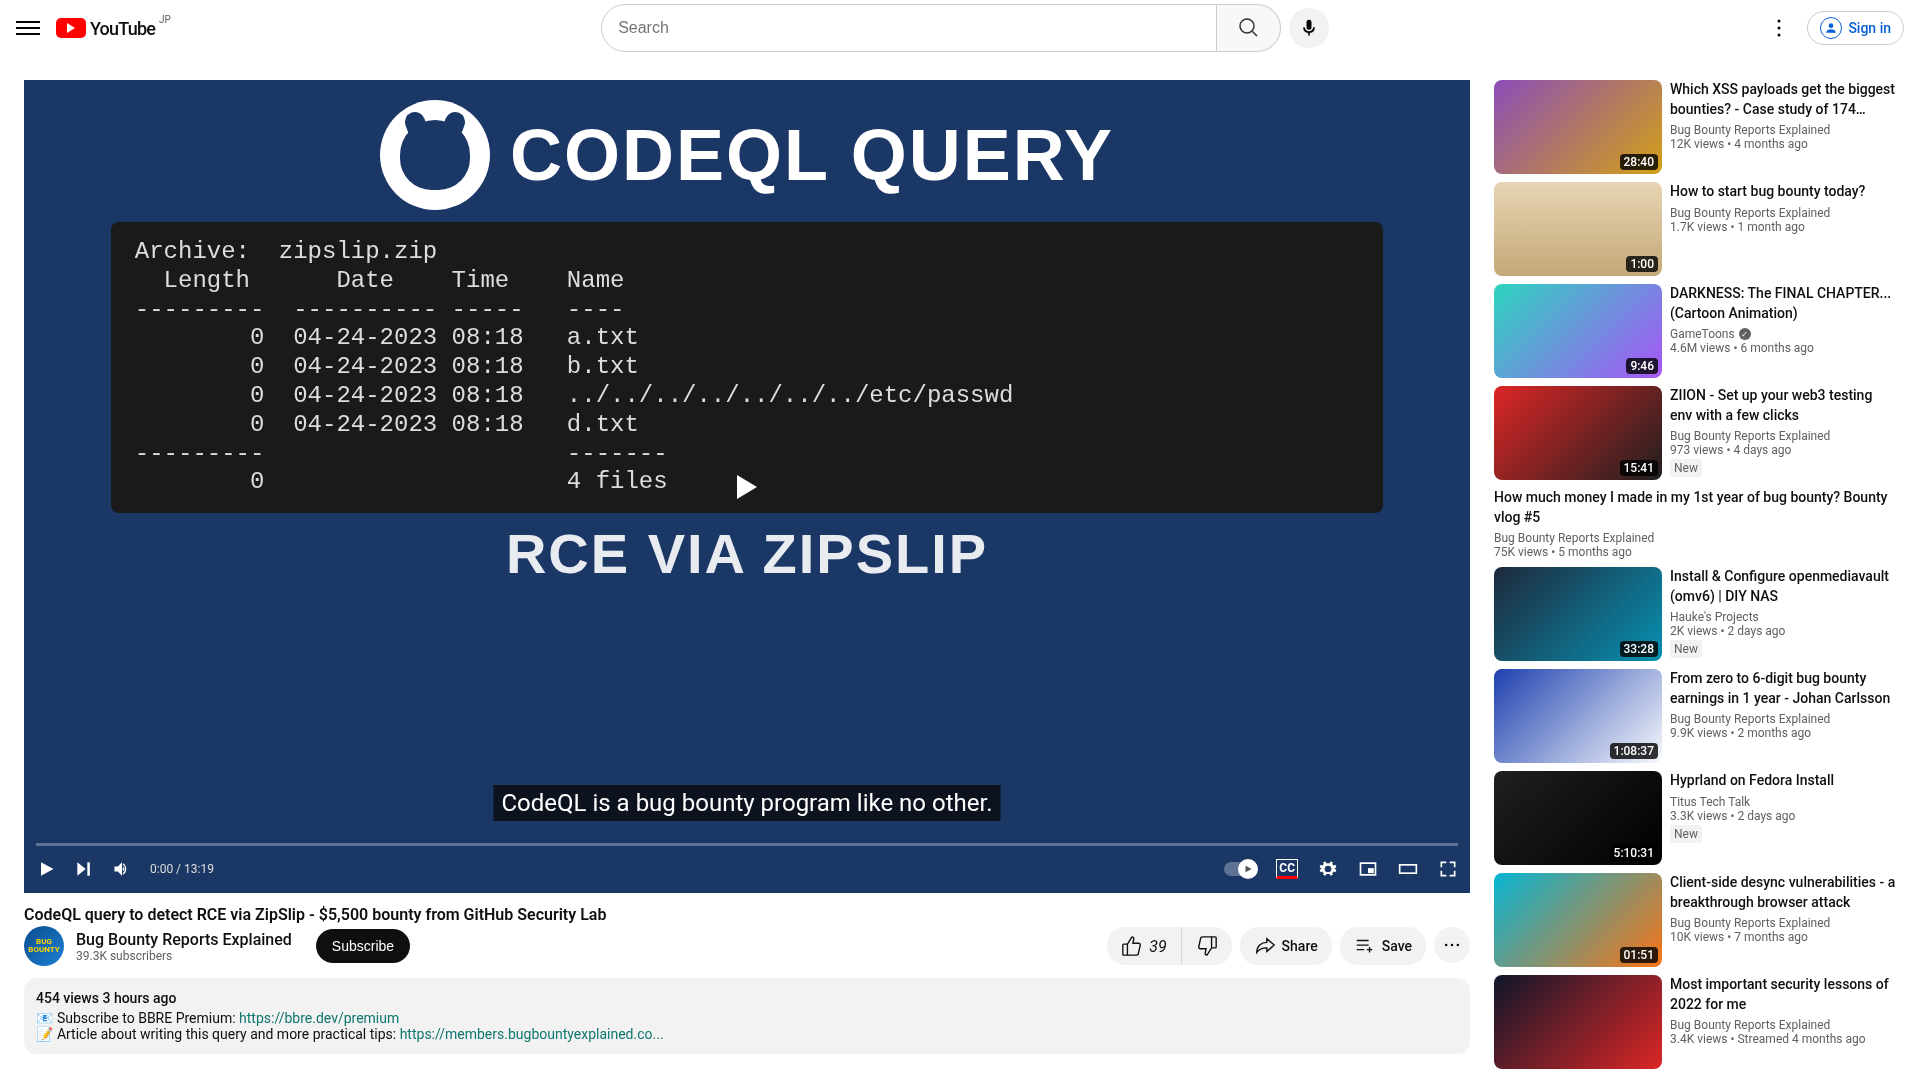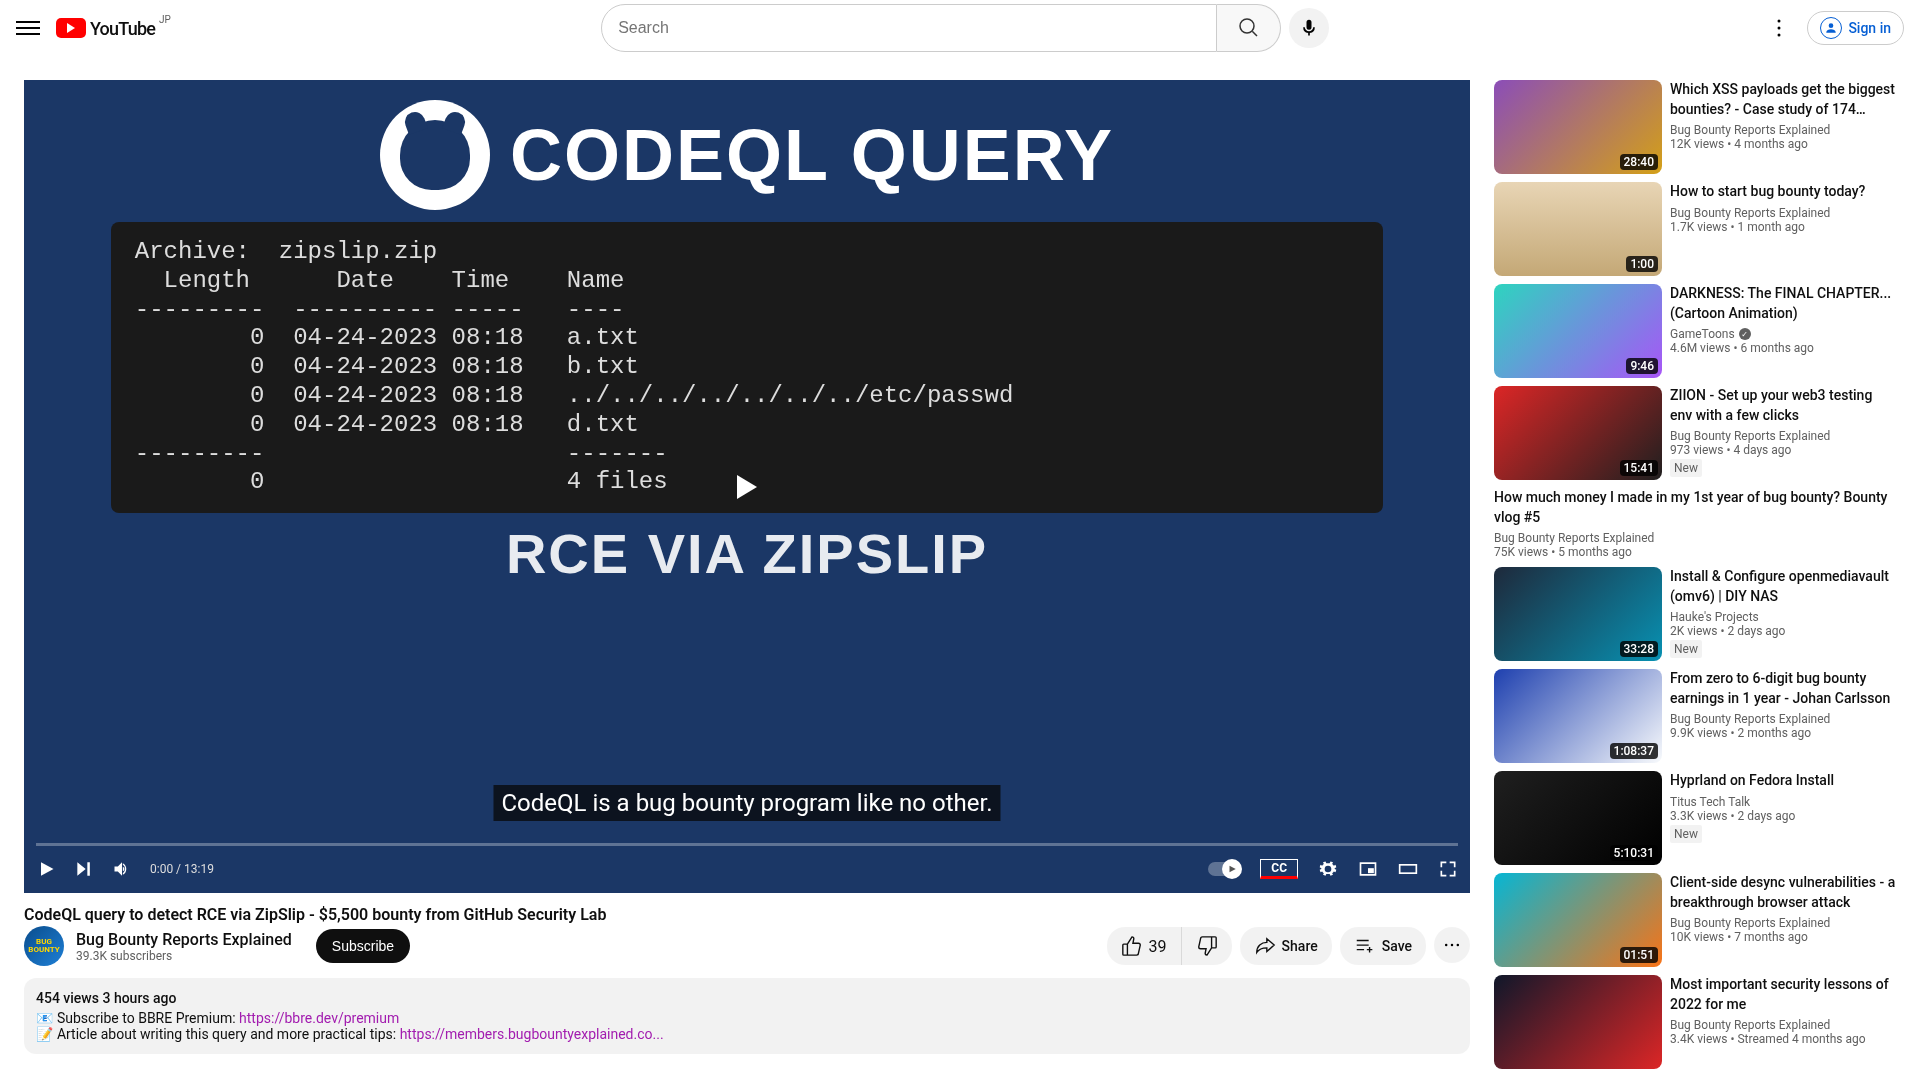--- a/index.html
+++ b/index.html
@@ -46,41 +46,41 @@
 .caption { position: absolute; bottom: 72px; left: 50%; transform: translateX(-50%); background: rgba(8,8,8,0.75); padding: 4px 8px; font-size: 24px; }
 .big-play { position: absolute; top: 50%; left: 50%; transform: translate(-50%, -50%); width: 68px; height: 48px; display: flex; align-items: center; justify-content: center; cursor: pointer; }
 .big-play-tri { width: 0; height: 0; border-left: 20px solid #fff; border-top: 12px solid transparent; border-bottom: 12px solid transparent; }
 .controls { position: absolute; bottom: 0; left: 0; right: 0; height: 48px; display: flex; align-items: center; padding: 0 12px; gap: 18px; }
 .progress { position: absolute; bottom: 47px; left: 12px; right: 12px; height: 3px; background: rgba(255,255,255,0.3); }
 .ctrl-icon { width: 20px; height: 20px; cursor: pointer; fill: #fff; }
 .time-display { font-size: 12px; color: #ddd; }
 .controls-right { margin-left: auto; display: flex; align-items: center; gap: 20px; }
 .autoplay-toggle { width: 32px; height: 14px; background: rgba(255,255,255,0.3); border-radius: 8px; position: relative; }
 .autoplay-knob { position: absolute; right: -2px; top: -3px; width: 20px; height: 20px; background: #fff; border-radius: 50%; display:flex; align-items:center; justify-content:center; }
-.cc-btn { font-size: 12px; font-weight: bold; border: 1.5px solid #fff; padding: 1px 10px; border-bottom: 3px solid #ff0000; }
+.cc-btn { font-size: 12px; font-weight: bold; border: 1.5px solid #fff; padding: 1px 2px; border-bottom: 3px solid #ff0000; }
 
 
 .video-title { font-size: 16px; font-weight: 600; margin: 12px 0 2px; }
 .meta-row { display: flex; align-items: center; justify-content: space-between; margin-bottom: 12px; }
 .channel-info { display: flex; align-items: center; gap: 12px; }
 .avatar { width: 40px; height: 40px; border-radius: 50%; background: linear-gradient(135deg, #0a4d8c, #1e7fd6); display: flex; align-items: center; justify-content: center; font-size: 8px; font-weight: bold; color: #ffd700; text-align: center; line-height: 1; }
 .channel-name { font-size: 16px; font-weight: 500; }
 .subs { font-size: 12px; color: #606060; }
 .subscribe-btn { background: #0f0f0f; color: #fff; border: none; border-radius: 18px; padding: 9px 16px; font-size: 14px; font-weight: 500; margin-left: 12px; cursor: pointer; }
 .actions { display: flex; gap: 8px; }
 .action-btn { display: flex; align-items: center; gap: 6px; background: rgba(0,0,0,0.05); border-radius: 18px; padding: 8px 14px; font-size: 14px; font-weight: 500; cursor: pointer; }
-.like-group { display: flex; background: rgba(0,0,0,0.05); border-radius: 18px; }
+.like-group { display: flex; background: rgba(0,0,0,0.05); border-radius: 18px; font-style: italic; }
 .like-btn { display: flex; align-items: center; gap: 6px; padding: 8px 14px; border-right: 1px solid rgba(0,0,0,0.1); cursor: pointer; }
 .dislike-btn { padding: 8px 14px; cursor: pointer; display: flex; align-items: center; }
 .action-round { width: 36px; height: 36px; background: rgba(0,0,0,0.05); border-radius: 50%; display: flex; align-items: center; justify-content: center; cursor: pointer; }
 
 
 .description { background: rgba(0,0,0,0.05); border-radius: 12px; padding: 12px; font-size: 14px; margin-bottom: 24px; }
 .desc-header { font-weight: 500; margin-bottom: 4px; }
-.desc-link { color: #a21caf; }
+.desc-link { color: #0f766e; }
 .show-more { font-weight: 500; cursor: pointer; }
 
 
 .rec-item { display: flex; gap: 8px; margin-bottom: 8px; cursor: pointer; }
 .rec-thumb { width: 168px; height: 94px; background: #ccc; border-radius: 8px; position: relative; flex-shrink: 0; overflow: hidden; }
 .rec-duration { position: absolute; bottom: 4px; right: 4px; background: rgba(0,0,0,0.8); color: #fff; font-size: 12px; font-weight: 500; padding: 1px 4px; border-radius: 4px; }
 .rec-info { flex: 1; min-width: 0; }
 .rec-title { font-size: 14px; font-weight: 500; line-height: 1.4; margin-bottom: 4px; display: -webkit-box; -webkit-line-clamp: 2; -webkit-box-orient: vertical; overflow: hidden; }
 .rec-channel { font-size: 12px; color: #606060; display: flex; align-items: center; gap: 4px; }
 .rec-meta { font-size: 12px; color: #606060; }

